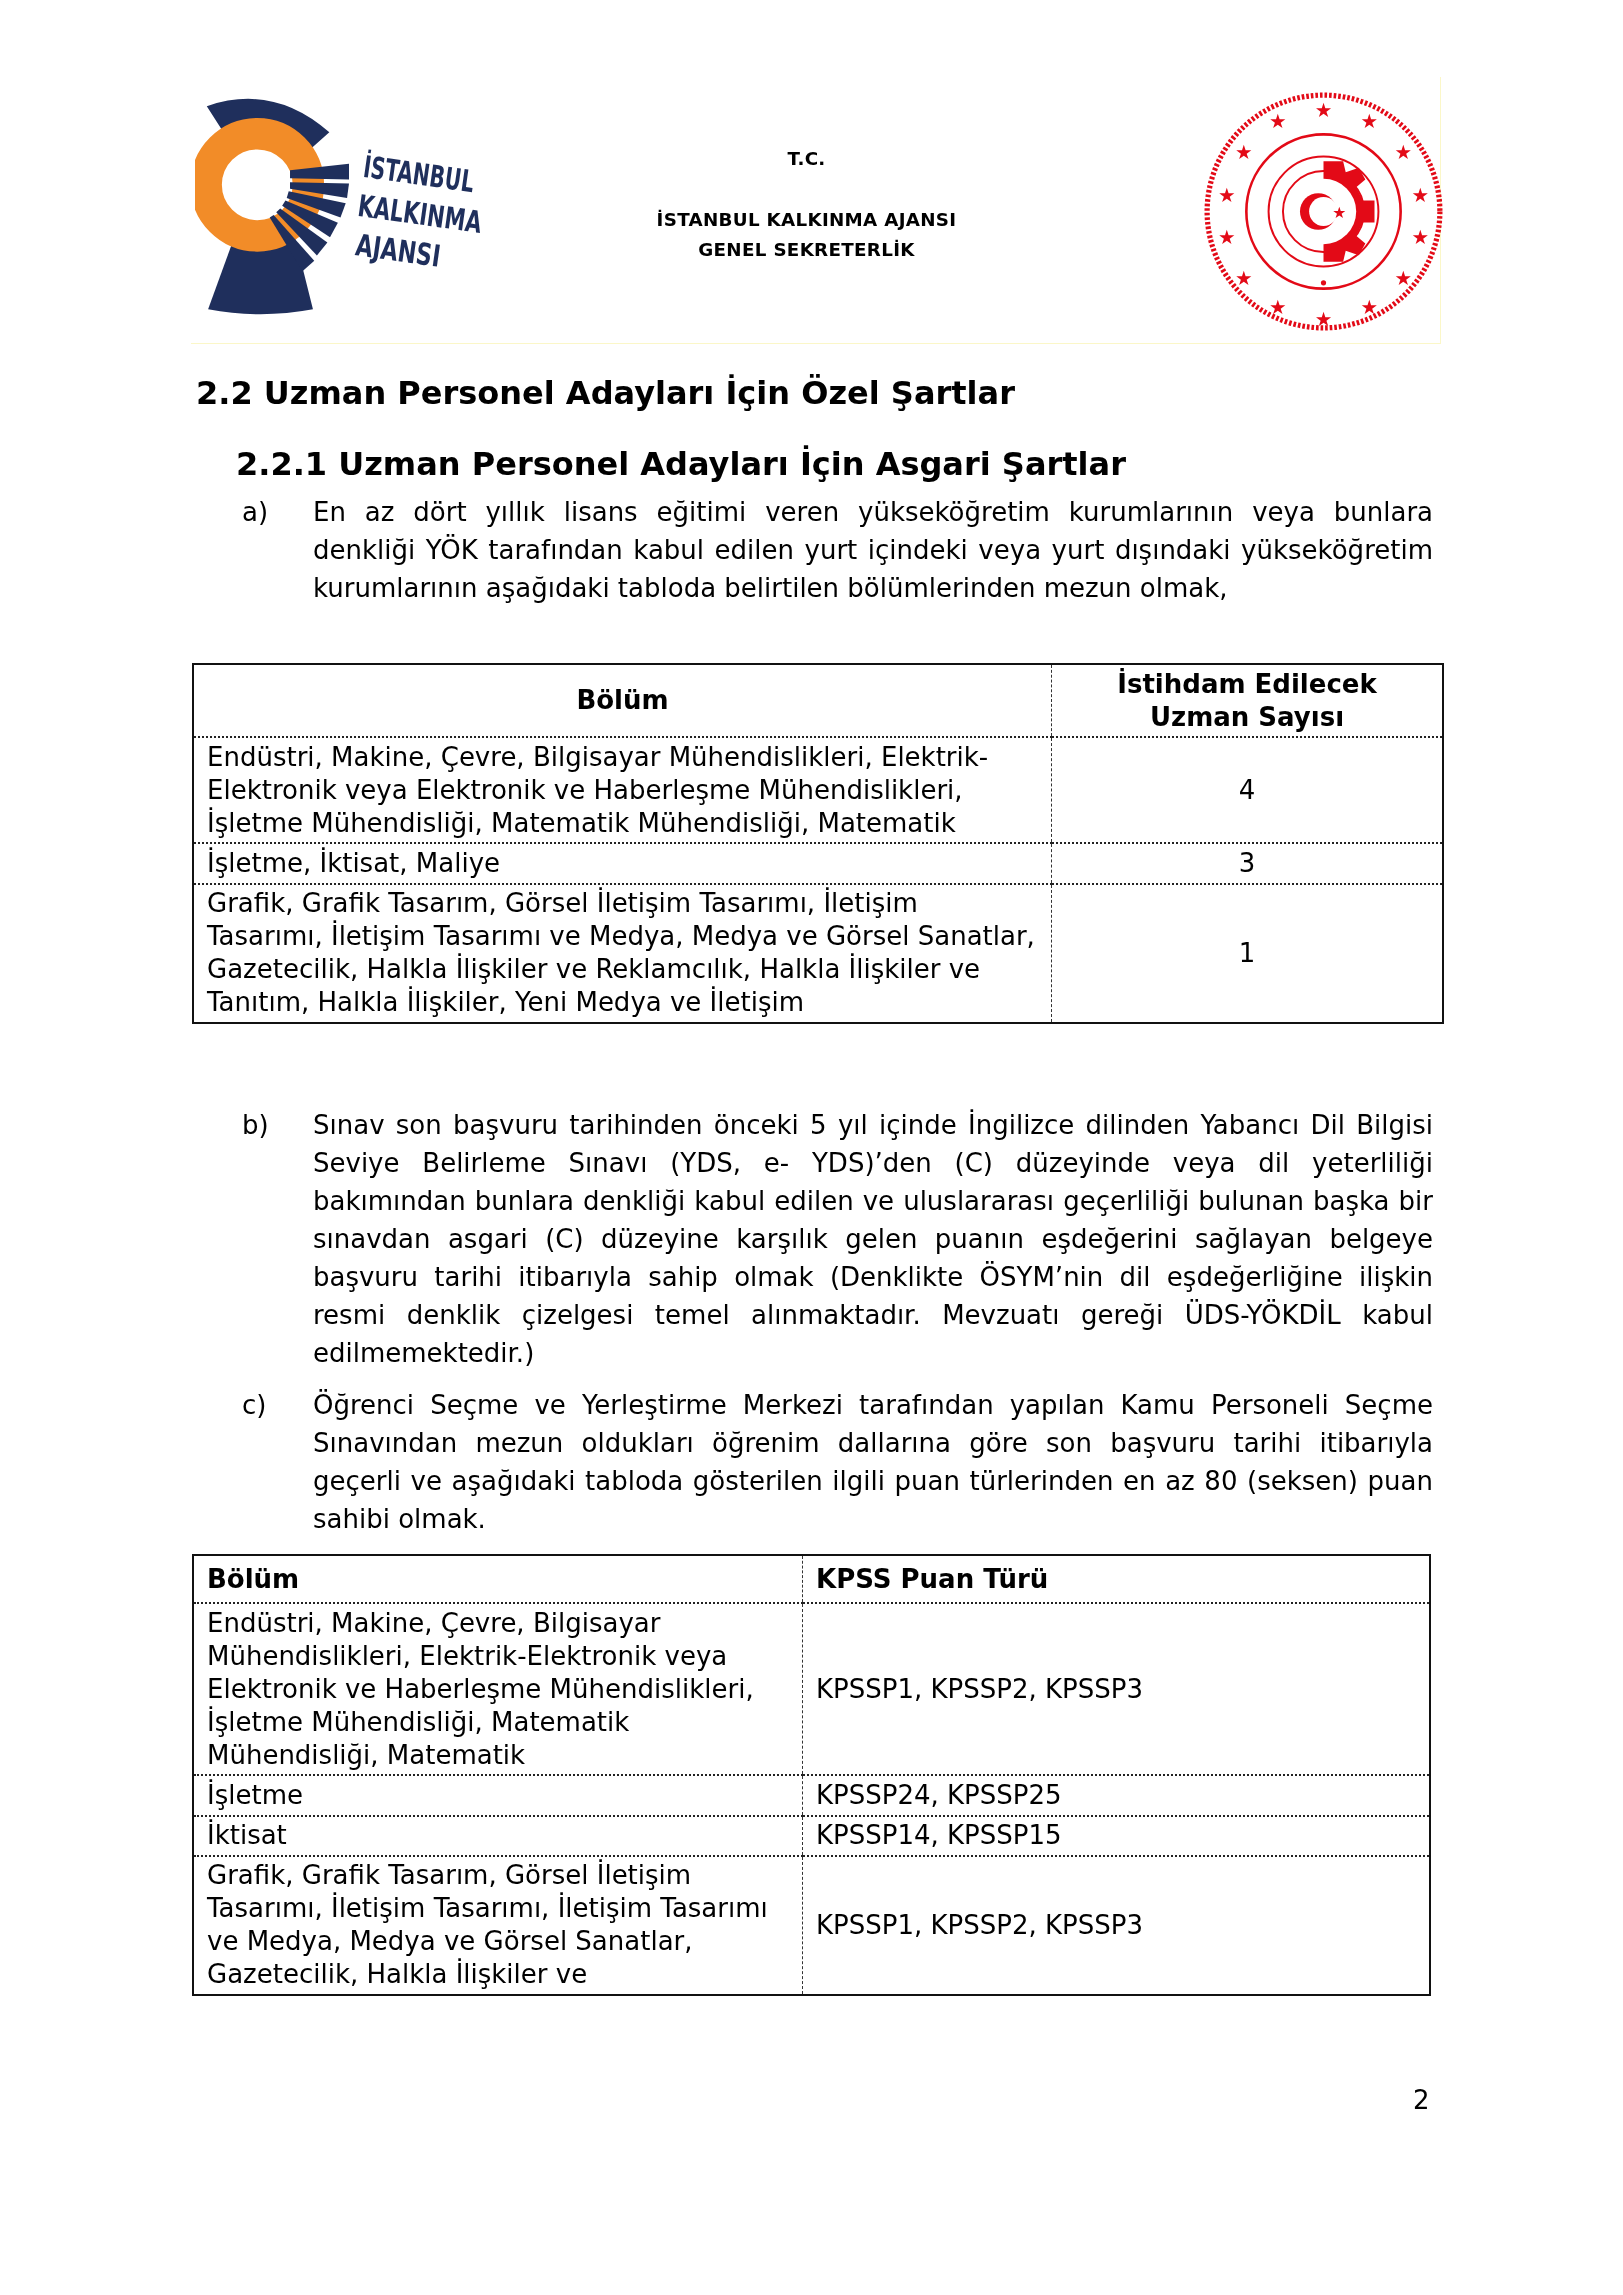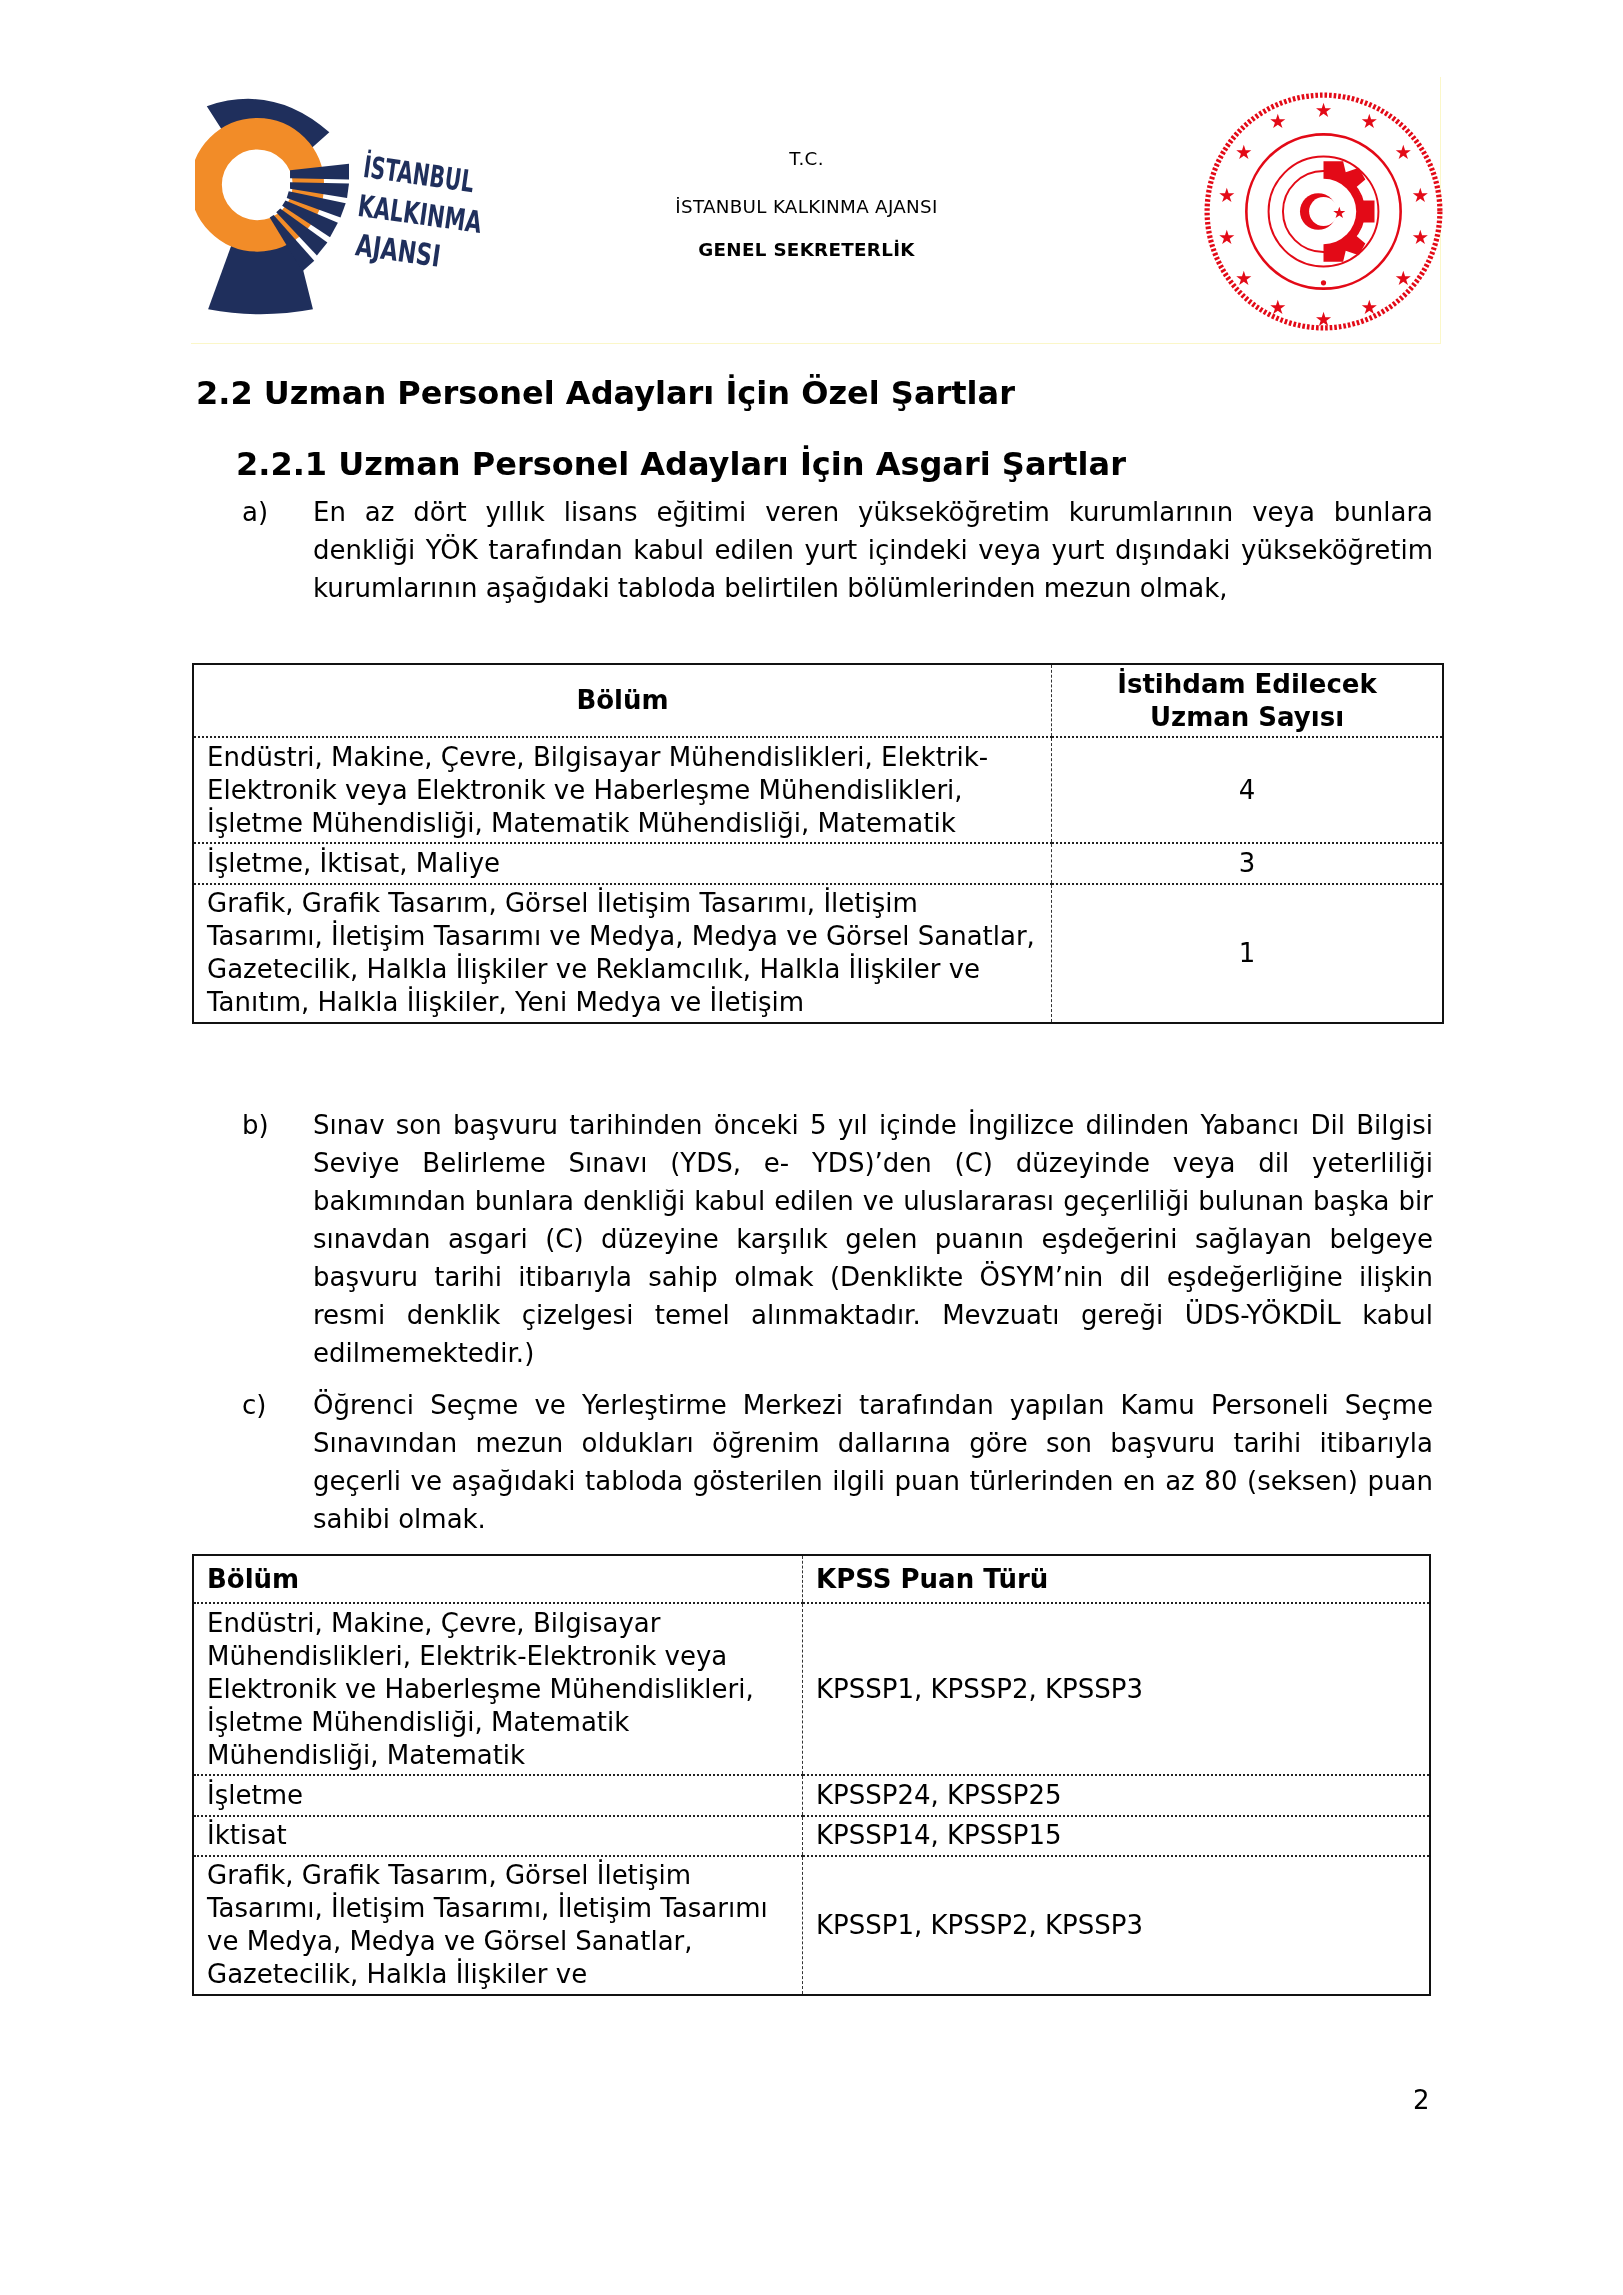--- a/index.html
+++ b/index.html
@@ -4,23 +4,23 @@
 <style>
   html, body { margin:0; padding:0; background:#ffffff; }
   body { width:1623px; height:2295px; position:relative; overflow:hidden;
          font-family:"DejaVu Sans", "Liberation Sans", sans-serif; color:#000; }
 
   
   .letterhead { position:absolute; left:191px; top:77px; width:1250px; height:267px;
                 border-right:1.3px solid #fbf7c8; border-bottom:1.3px solid #fbf7c8; box-sizing:border-box; }
   .logo-left { position:absolute; left:3.9px; top:15.7px; width:308px; height:236px; }
   .letterhead-center { position:absolute; left:406px; top:0; width:419px; height:100%; text-align:center; }
-  .lh-line { position:absolute; left:0; right:0; font-size:18.3px; letter-spacing:0.3px; font-weight:normal; }
+  .lh-line { position:absolute; left:0; right:0; font-size:18.3px; letter-spacing:0.3px; font-weight:bold; }
   .lh-tc { top:71px; }
-  .lh-agency { top:119px; }
+  .lh-agency { top:132px; }
   .lh-dept { top:162px; font-weight:bold; }
   .logo-right { position:absolute; left:1008px; top:6.5px; width:249px; height:255px; }
 
   
   .h2 { position:absolute; left:196px; font-size:32px; font-weight:bold; line-height:31px; white-space:nowrap; }
   .h-22 { top:378px; }
   .h-221 { top:449px;margin-left:40px; }
 
   .item { position:absolute; left:242px; width:1191px; font-size:26px; line-height:38px; }
   .item .marker { position:absolute; left:0; top:0; }

